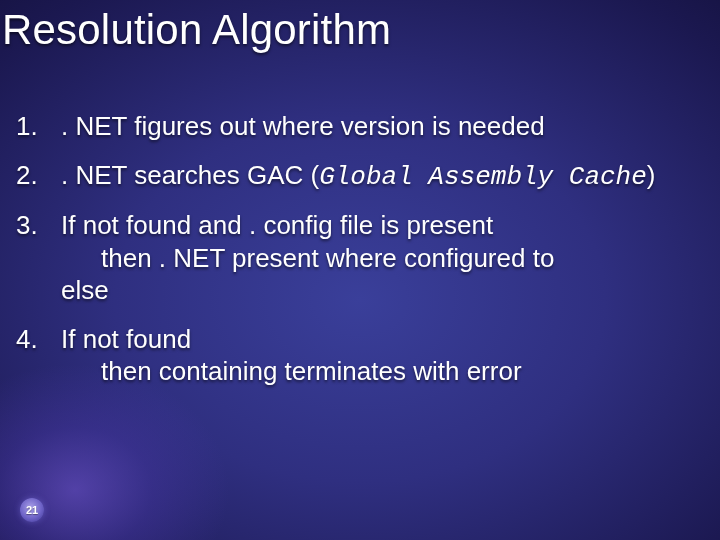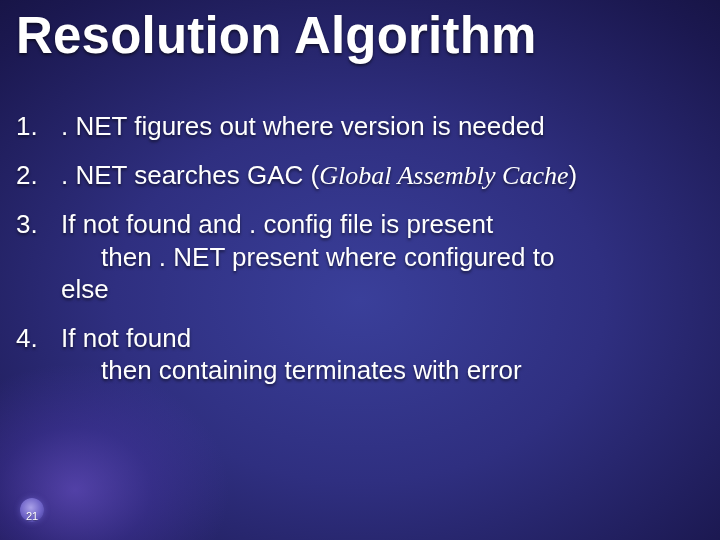--- a/index.html
+++ b/index.html
@@ -23,23 +23,23 @@
         #3a3f9a 0%,
         #2f2f80 35%,
         #1b1850 70%,
         #0d0a2a 100%);
     color: #ffffff;
     box-sizing: border-box;
   }
   .title {
     position: absolute;
     top: 6px;
-    left: 16px;
-    font-size: 51px;
-    font-weight: bold;
+    left: 2px;
+    font-size: 42px;
+    font-weight: normal;
     color: #fff;
     text-shadow: 0 2px 3px rgba(0,0,0,0.55);
     letter-spacing: 0.2px;
   }
   .list {
     position: absolute;
     top: 110px;
     left: 16px;
     right: 16px;
   }
@@ -51,36 +51,36 @@
     margin-bottom: 16px;
     text-shadow: 0 2px 3px rgba(0,0,0,0.55);
   }
   .item .num {
     flex: 0 0 45px;
     text-align: left;
   }
   .item .body {
     flex: 1;
   }
-  .ital { font-style: italic; font-family: Liberation Serif, serif; text-align: right; }
+  .ital { font-style: italic; font-family: Liberation Mono, monospace; text-align: right; }
   .indent1 { padding-left: 40px; display: block; }
   .pagenum {
     position: absolute;
     left: 20px;
     bottom: 18px;
     width: 24px;
     height: 24px;
     border-radius: 50%;
     background: radial-gradient(circle at 45% 40%, #a9a0e8 0%, #6e63c7 55%, #3a3390 100%);
     box-shadow: 0 0 6px rgba(150,140,255,0.35);
     display: flex;
-    align-items: flex-end;
+    align-items: center;
     justify-content: center;
     font-size: 11px;
-    font-weight: normal;
+    font-weight: bold;
     color: #fff;
     text-shadow: 0 1px 1px rgba(0,0,0,0.4);
   }
 </style>
 </head>
 <body>
 
 <div class="slide">
 
   <div class="title">Resolution Algorithm</div>

